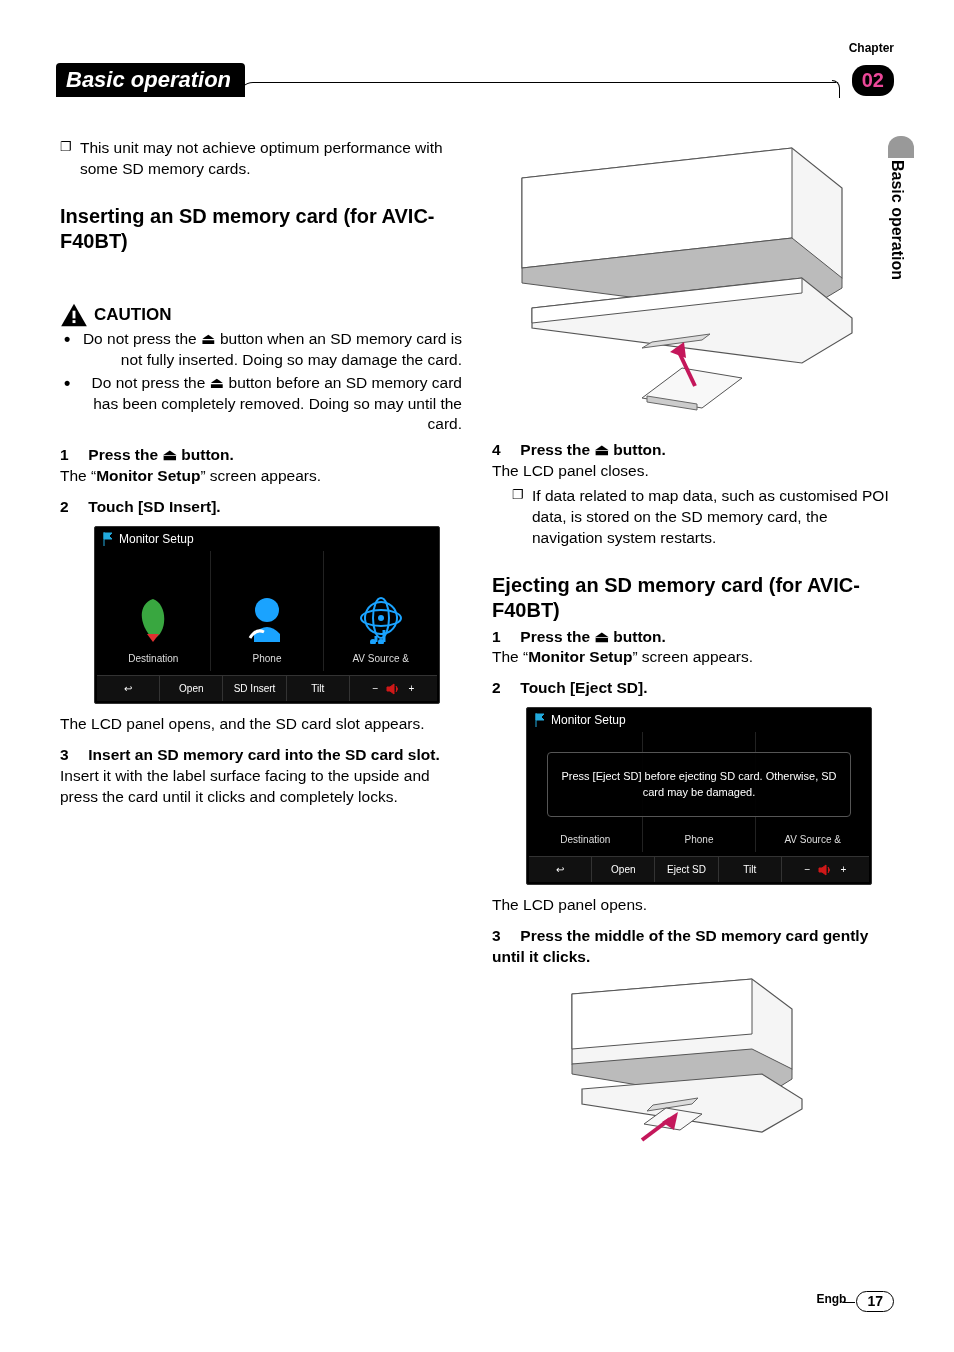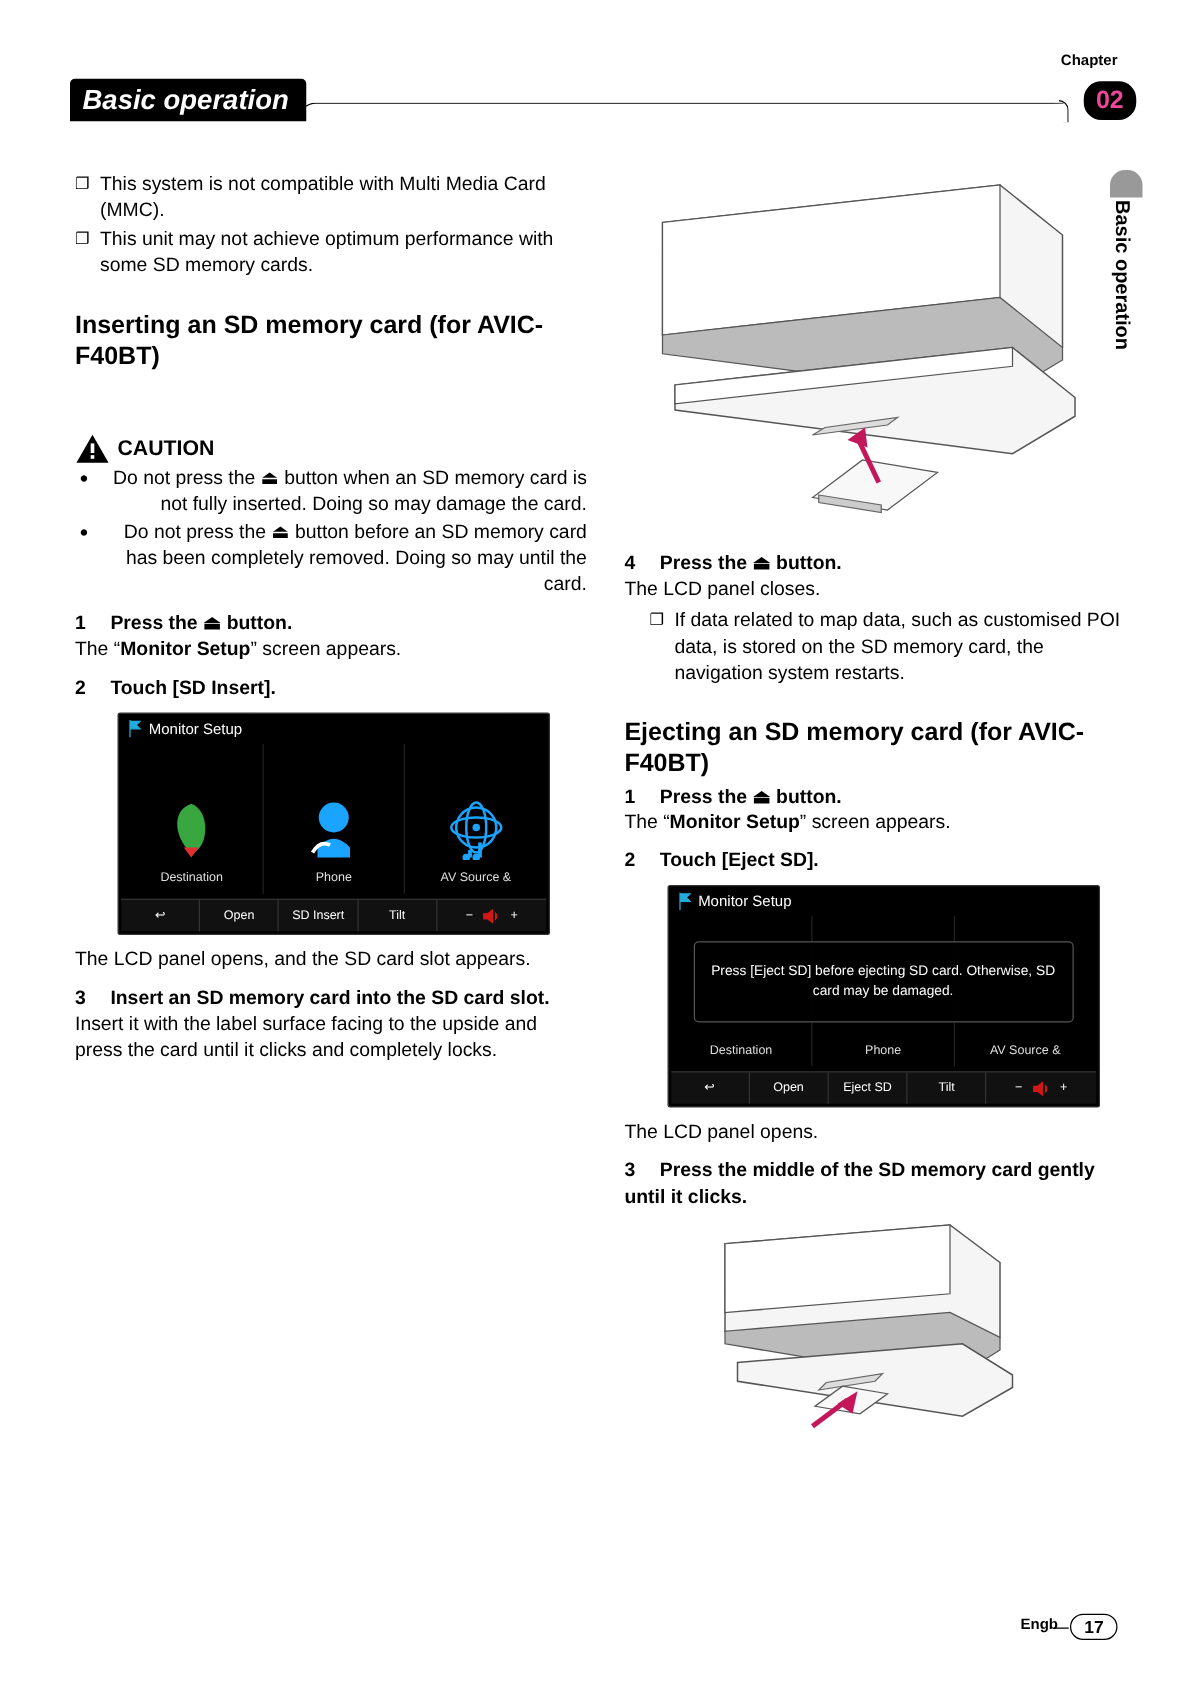--- a/index.html
+++ b/index.html
@@ -10,21 +10,21 @@
     font-family: Arial, Helvetica, sans-serif;
     font-size: 15.5px;
     line-height: 1.35;
     color: #000;
     background: #fff;
     width: 954px;
     height: 1352px;
     position: relative;
   }
   .page {
-    padding: 36px 45px 40px 60px;
+    padding: 36px 60px 40px 60px;
     position: relative;
     height: 100%;
   }
   .chapter-label {
     position: absolute;
     top: 40px;
     right: 60px;
     font-size: 12px;
     font-weight: bold;
   }
@@ -302,21 +302,20 @@
     <span class="chapter-badge">02</span>
   </div>
 
   <div class="vert-tab-cap"></div>
   <div class="vert-tab">Basic operation</div>
 
   <div class="columns">
 
     <div class="col">
       <ul class="sq">
-        <li>This system is not compatible with Multi Media Card (MMC).</li>
         <li>This unit may not achieve optimum performance with some SD memory cards.</li>
       </ul>
 
       <h2 class="sub">Inserting an SD memory card (for AVIC-F40BT)</h2>
 
       <div class="caution-row">
         <svg class="warn-tri" viewBox="0 0 32 28">
           <path d="M16 1 L31 27 L1 27 Z" fill="#000"></path>
           <rect x="14.3" y="9" width="3.4" height="9" fill="#fff"></rect>
           <rect x="14.3" y="20" width="3.4" height="3.4" fill="#fff"></rect>

